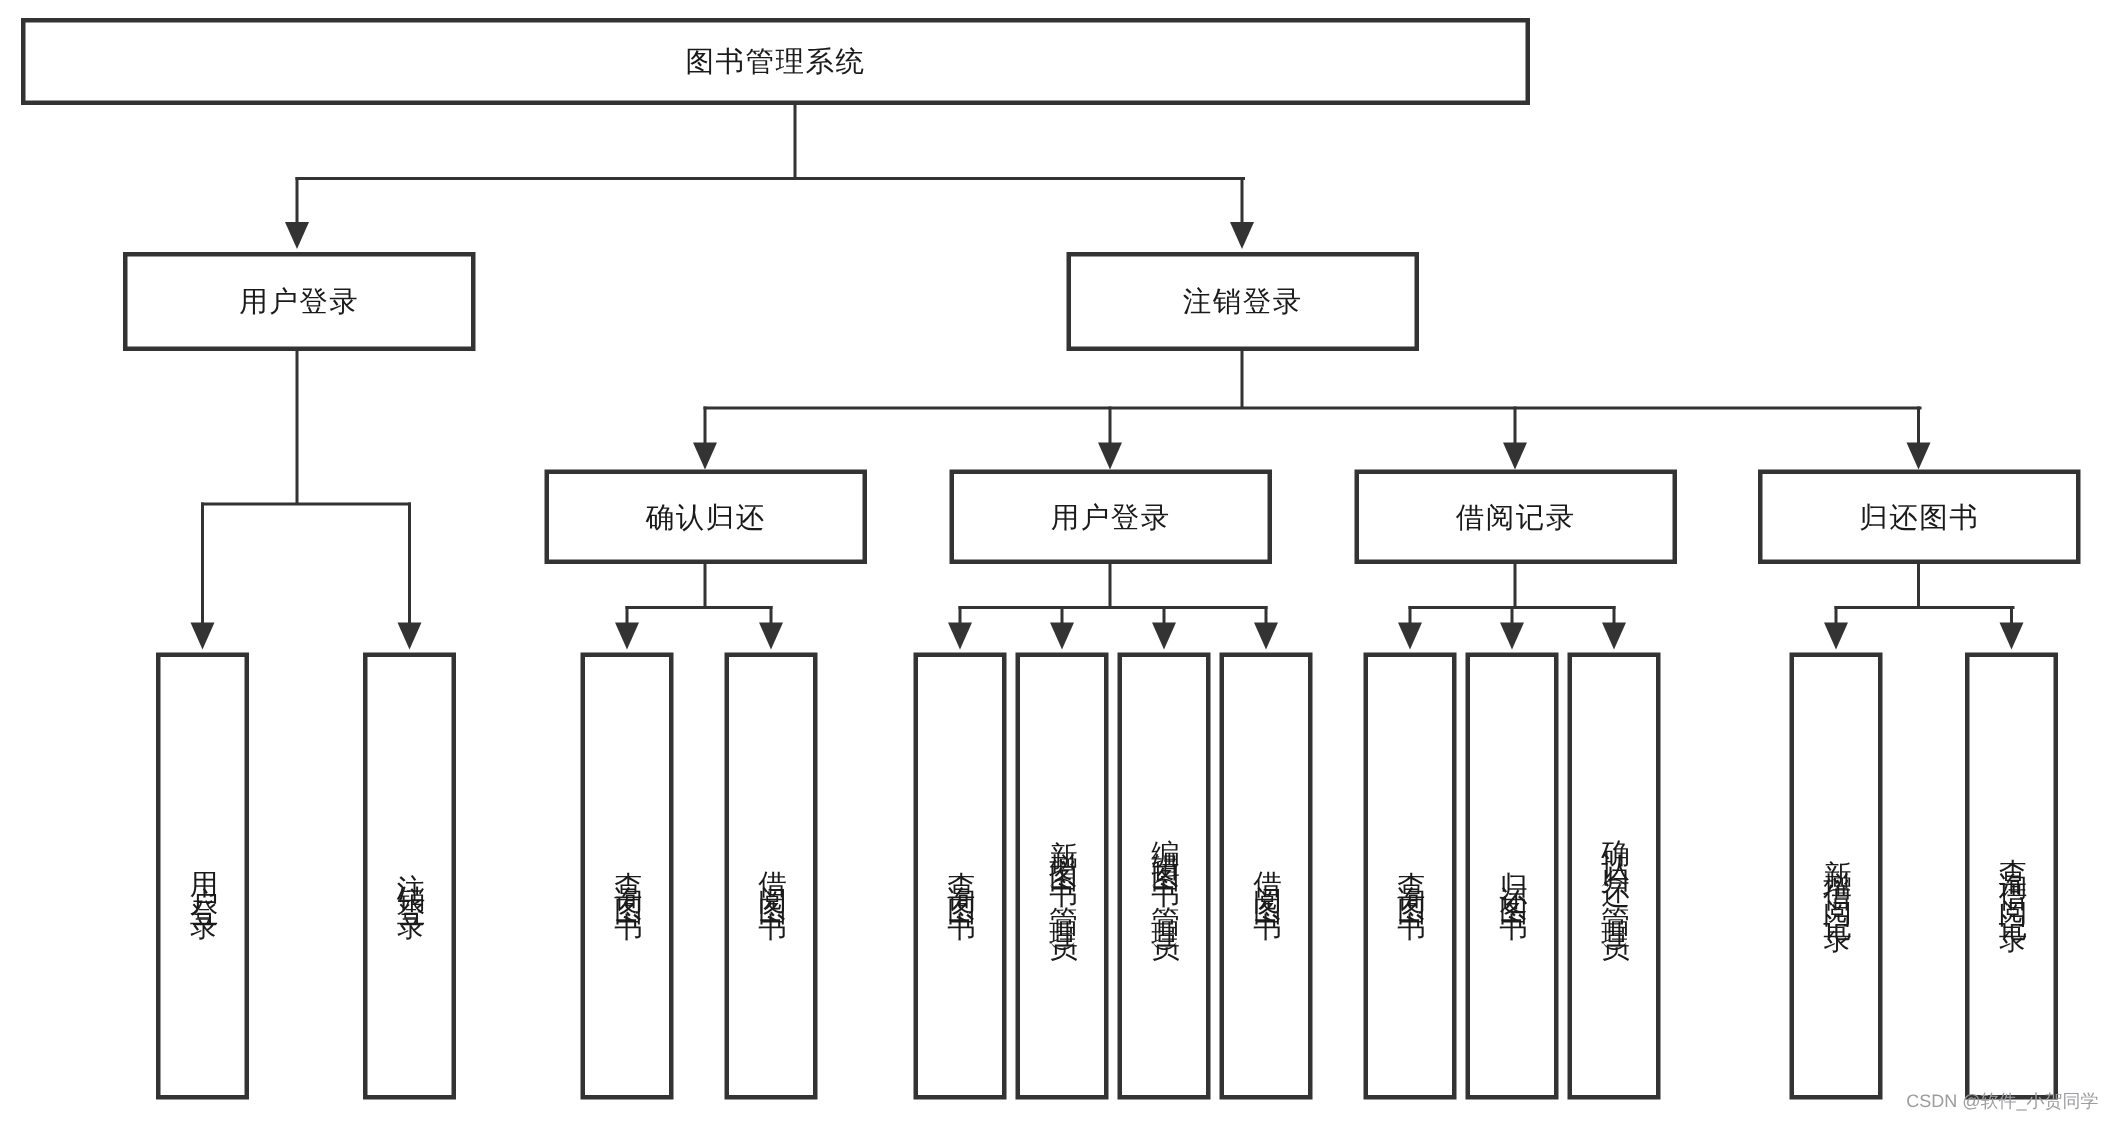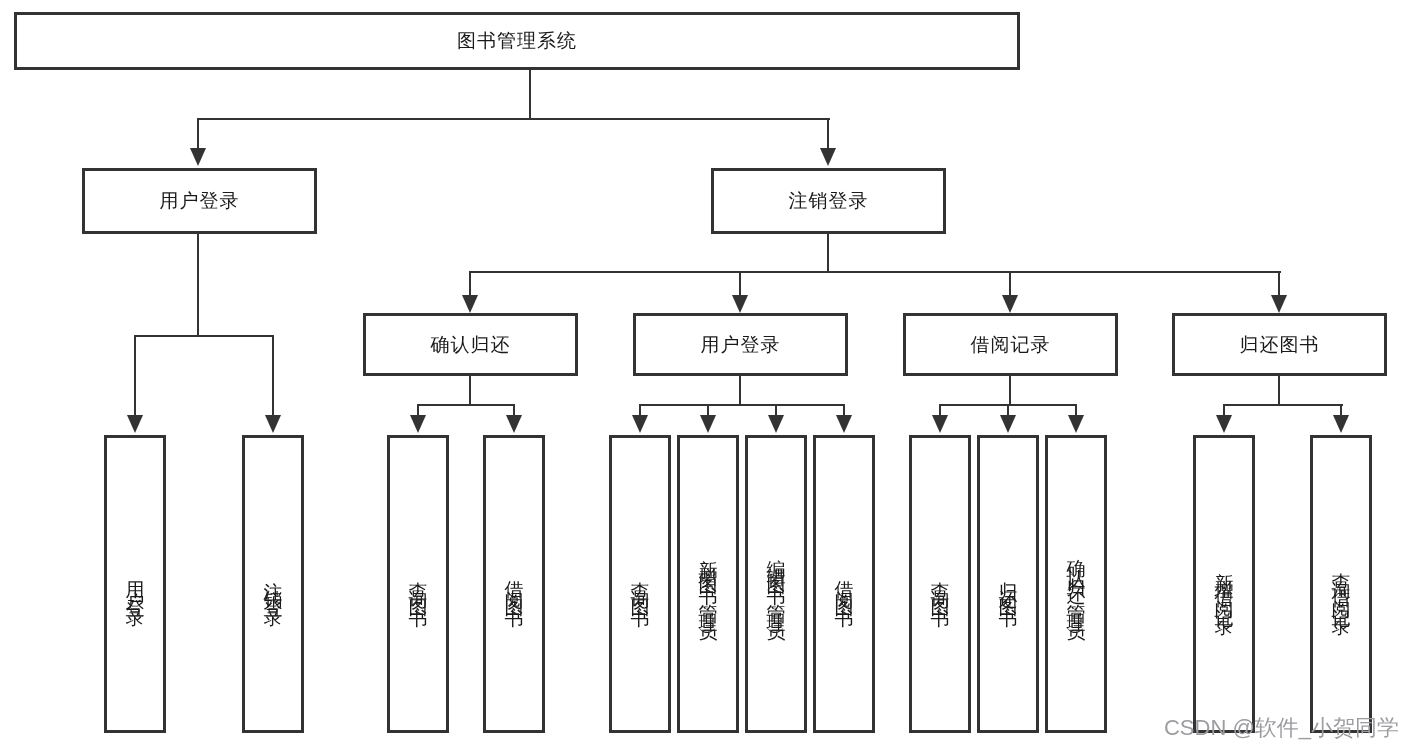--- a/index.html
+++ b/index.html
@@ -61,21 +61,21 @@
     border-left: 8px solid transparent;
     border-right: 8px solid transparent;
     border-top: 18px solid var(--line);
     z-index: 1;
   }
 
   .watermark {
     position: absolute;
     right: 6px;
     bottom: 4px;
-    font-size: 22px;
+    font-size: 12px;
     color: var(--watermark);
     z-index: 3;
     white-space: nowrap;
   }
 </style>
 </head>
 <body>
 
 <div class="canvas">
 

